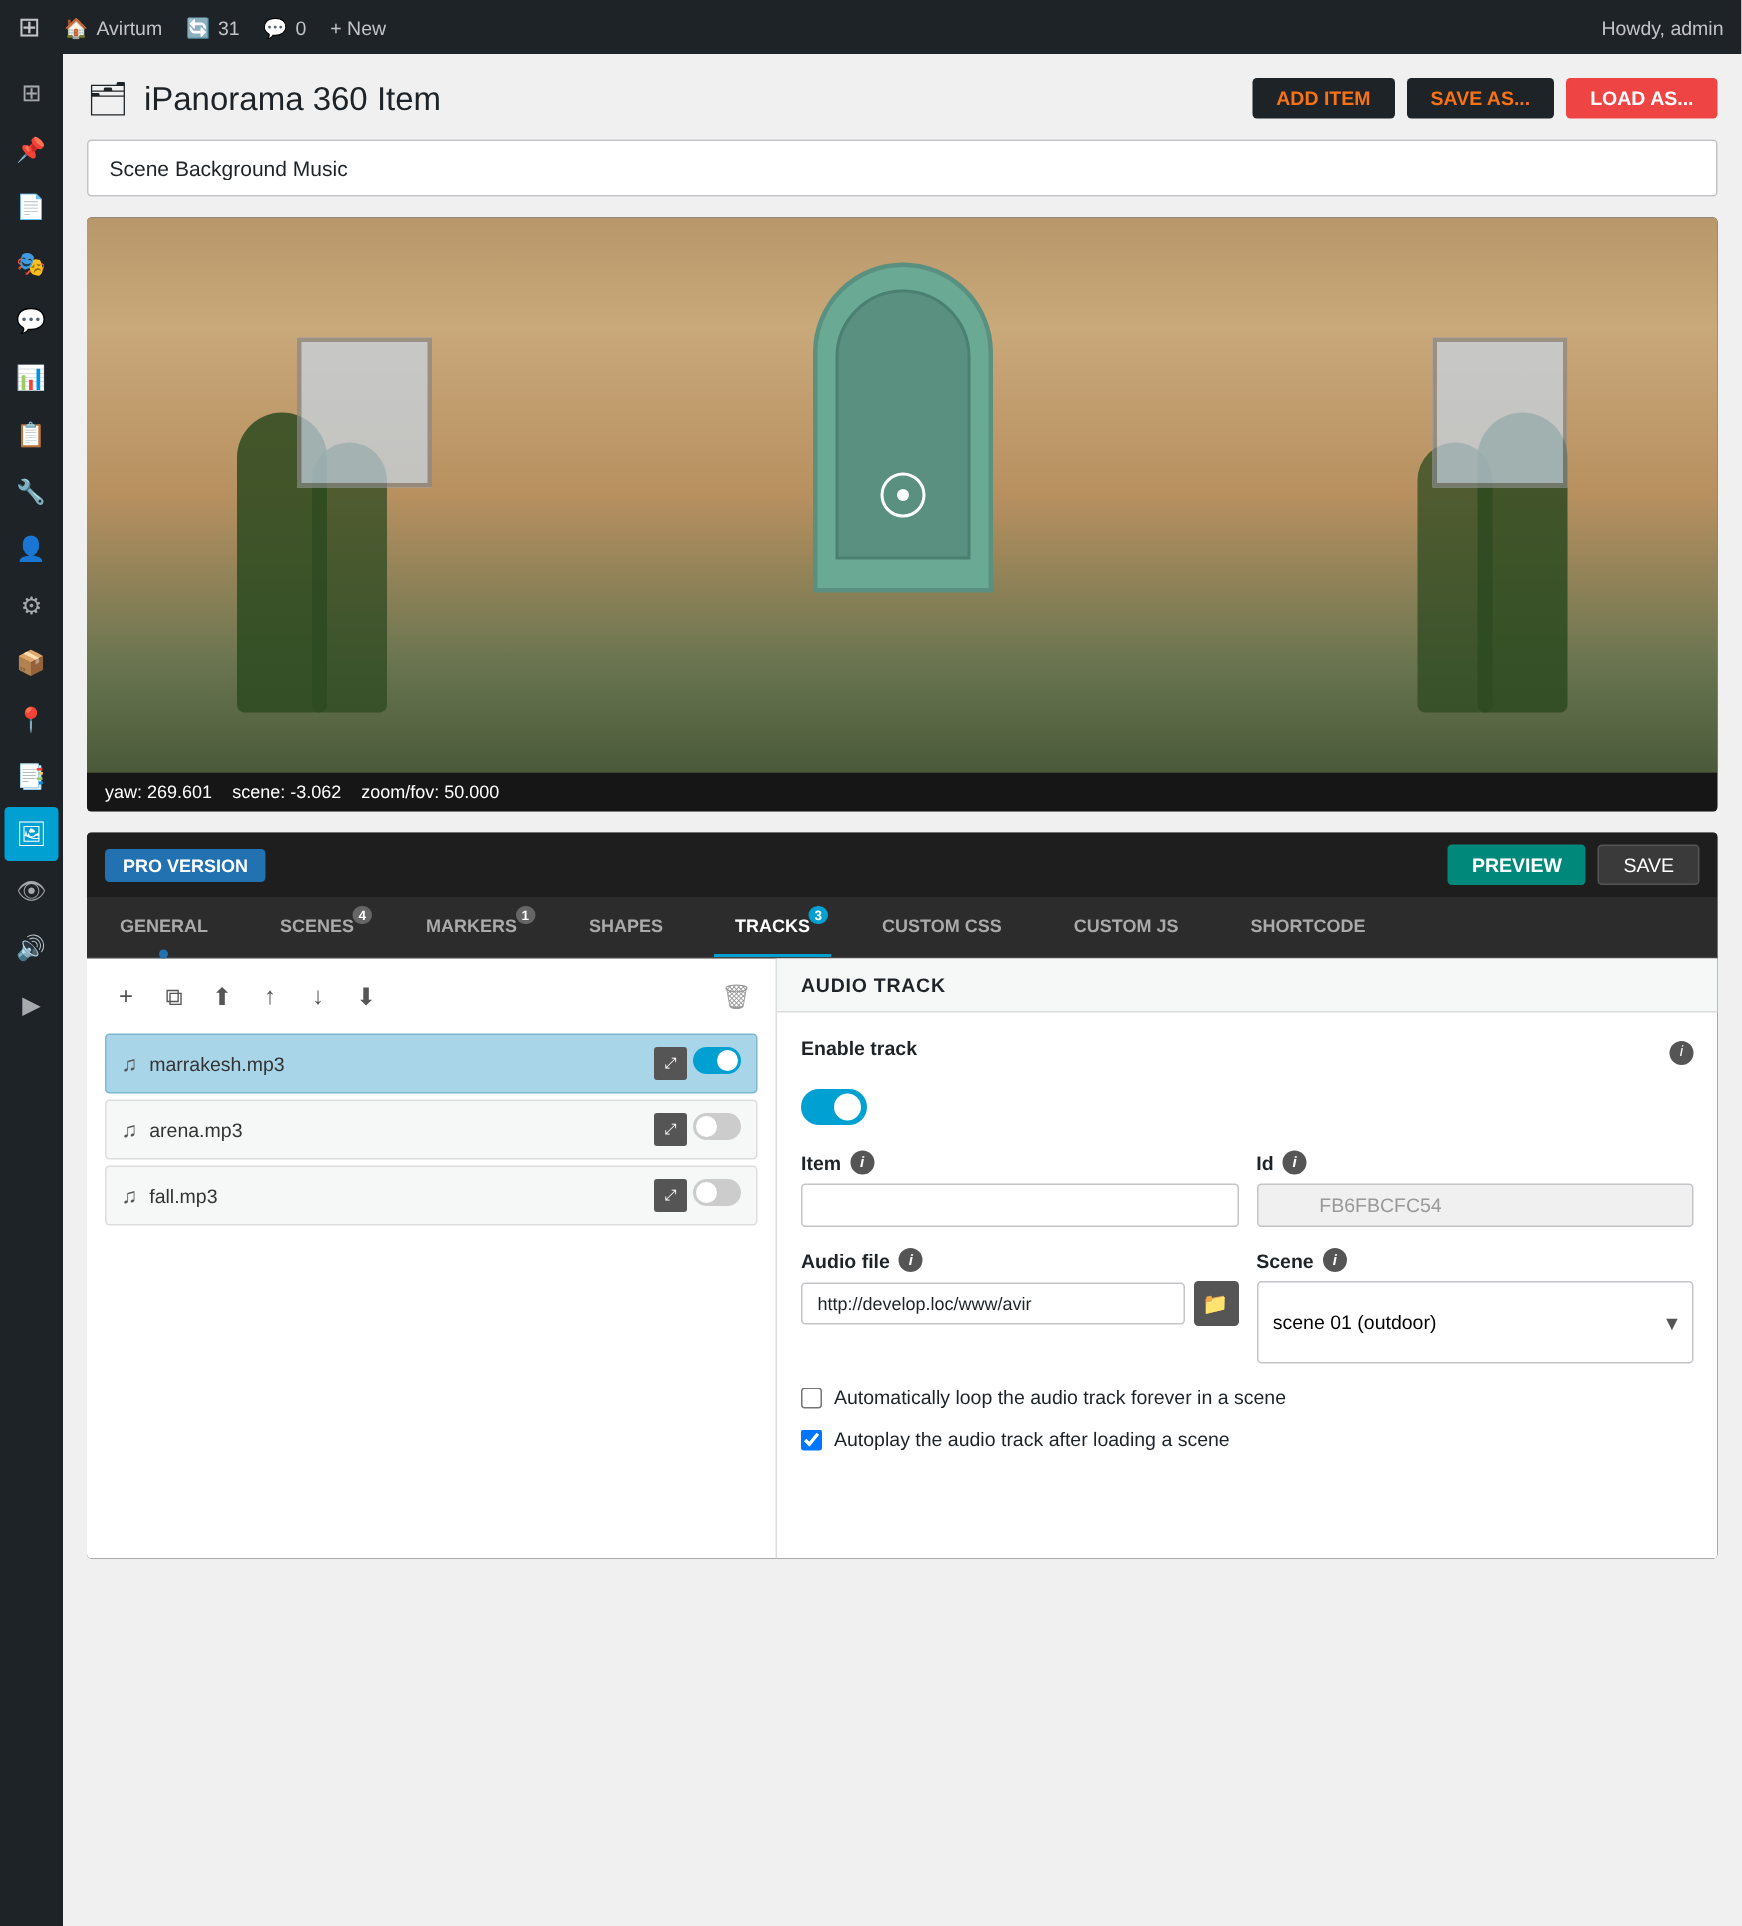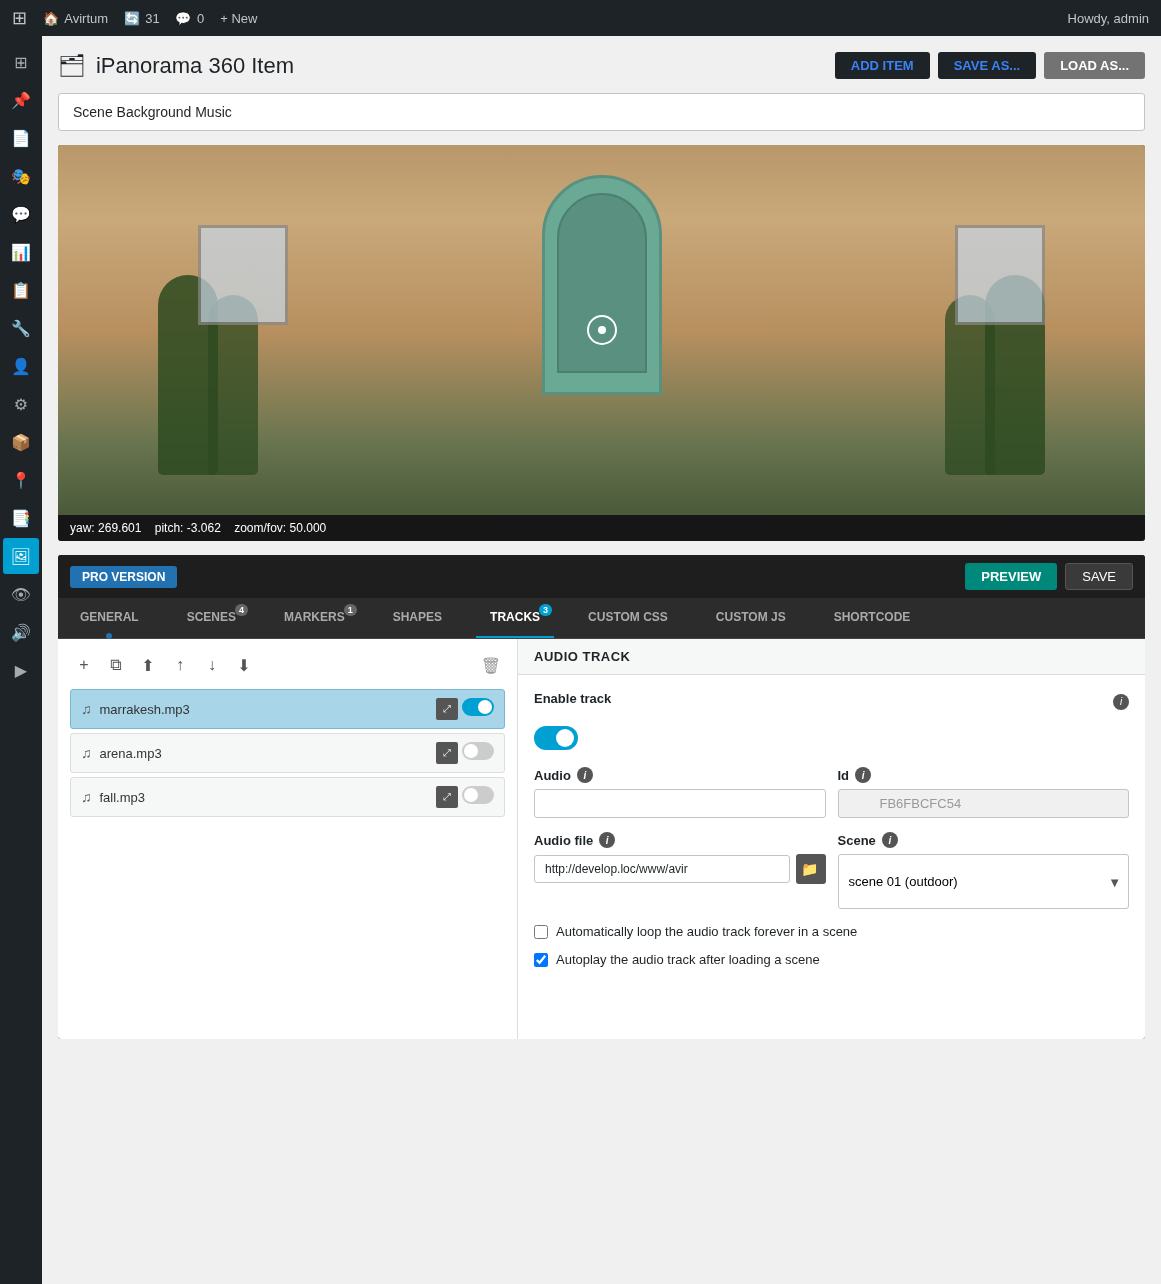--- a/index.html
+++ b/index.html
@@ -60,22 +60,22 @@
     .page-title { display: flex; align-items: center; gap: 10px; font-size: 22px; font-weight: 400; color: #1d2327; }
     .header-buttons { display: flex; gap: 8px; }
     .btn {
       padding: 6px 16px;
       border: none;
       border-radius: 3px;
       cursor: pointer;
       font-size: 13px;
       font-weight: 600;
     }
-    .btn-dark { background: #1d2327; color: #3b82f6; }
-    .btn-teal { background: #737373; color: #fff; }
+    .btn-dark { background: #1d2327; color: #f97316; }
+    .btn-teal { background: #ef4444; color: #fff; }
 
     
     .scene-name-input {
       width: 100%;
       padding: 10px 14px;
       font-size: 14px;
       border: 1px solid #c3c4c7;
       border-radius: 3px;
       margin-bottom: 14px;
       background: #fff;
@@ -485,21 +485,21 @@
         </div>
 
         <div style="position:absolute;top:80px;left:140px;width:90px;height:100px;background:#c8d8e8;border:3px solid #888;opacity:0.7;"></div>
 
         <div style="position:absolute;top:80px;right:100px;width:90px;height:100px;background:#c8d8e8;border:3px solid #888;opacity:0.7;"></div>
       </div>
       <div class="panorama-info">
         <span>yaw:</span>
         <span>269.601</span>
         &nbsp;&nbsp;
-        <span>pitch:</span>
+        <span>scene:</span>
         <span>-3.062</span>
         &nbsp;&nbsp;
         <span>zoom/fov:</span>
         <span>50.000</span>
       </div>
     </div>
 
     
     <div class="editor-panel">
 
@@ -599,21 +599,21 @@
             </div>
             <div style="margin-bottom:14px;">
               <button class="big-toggle">
                 <span class="big-toggle-thumb"></span>
               </button>
             </div>
 
             <div class="settings-row">
               <div class="settings-col">
                 <div class="field-label">
-                  <span>Audio</span>
+                  <span>Item</span>
                   <span class="info-icon">i</span>
                 </div>
                 <input class="field-input" type="text" placeholder="" style="">
               </div>
               <div class="settings-col">
                 <div class="field-label">
                   <span>Id</span>
                   <span class="info-icon">i</span>
                 </div>
                 <input class="field-input disabled" type="text" readonly="" placeholder="FB6FBCFC54" value="FB6FBCFC54" style="">

